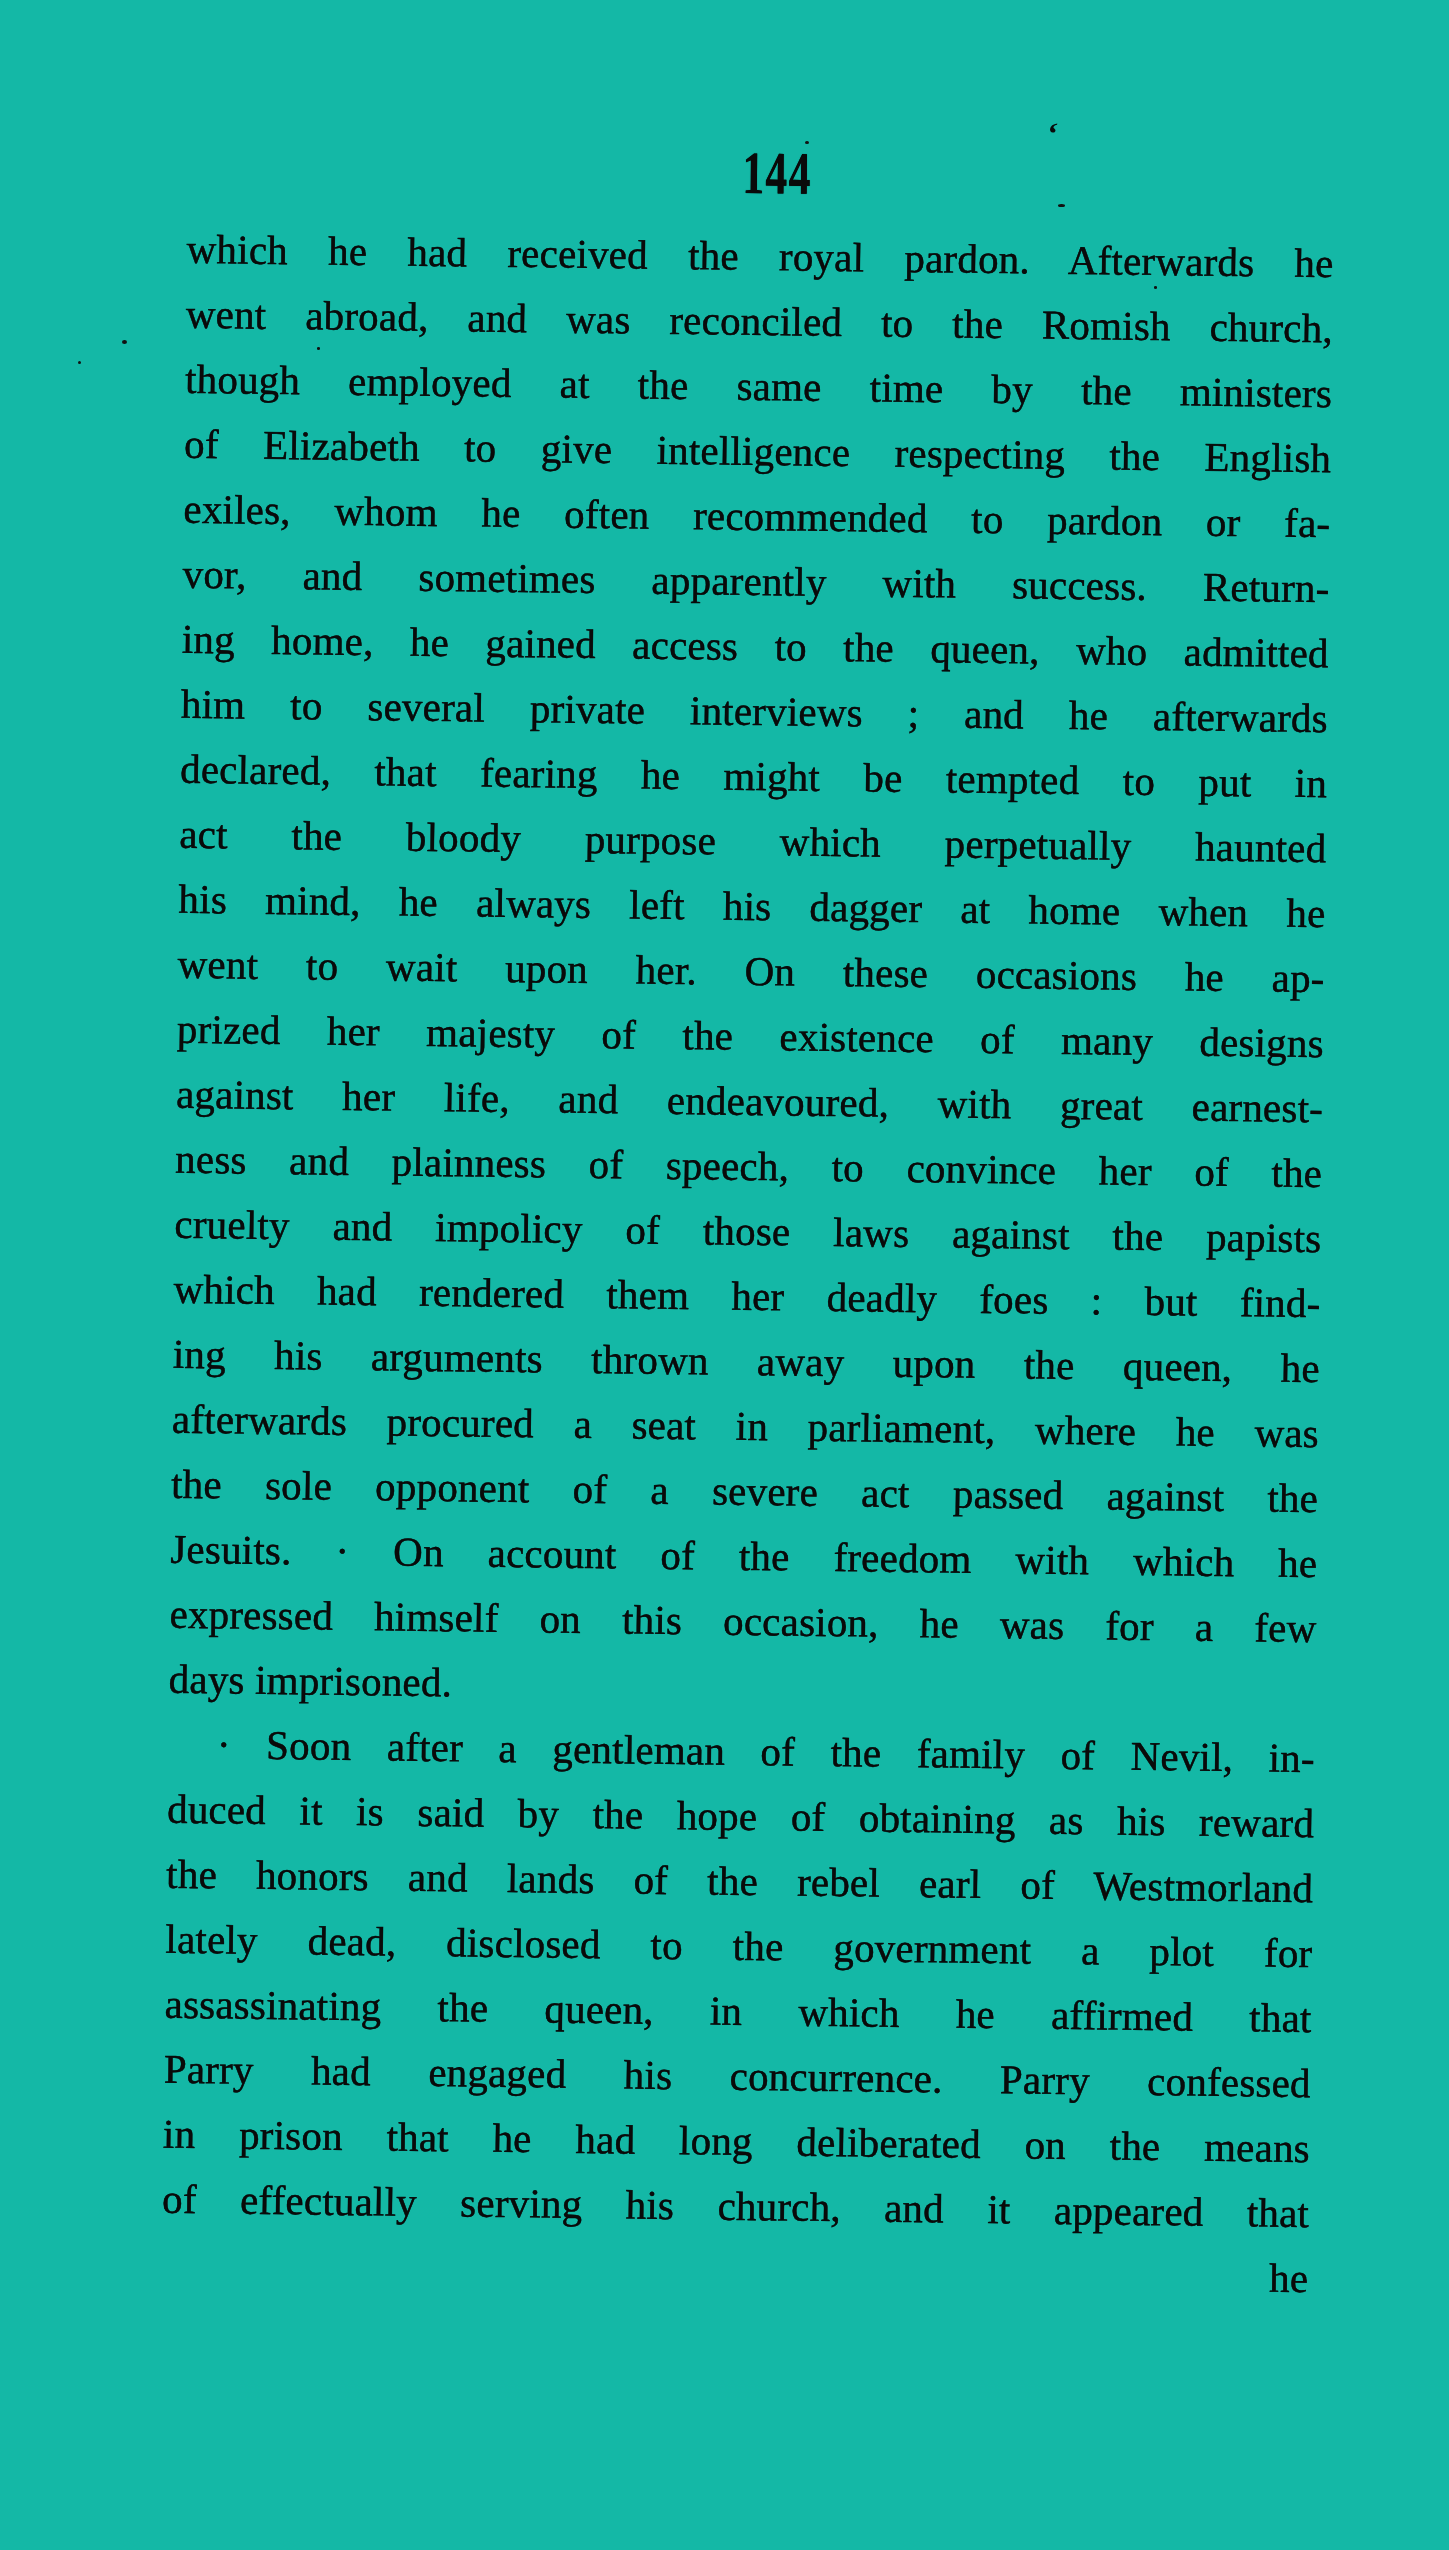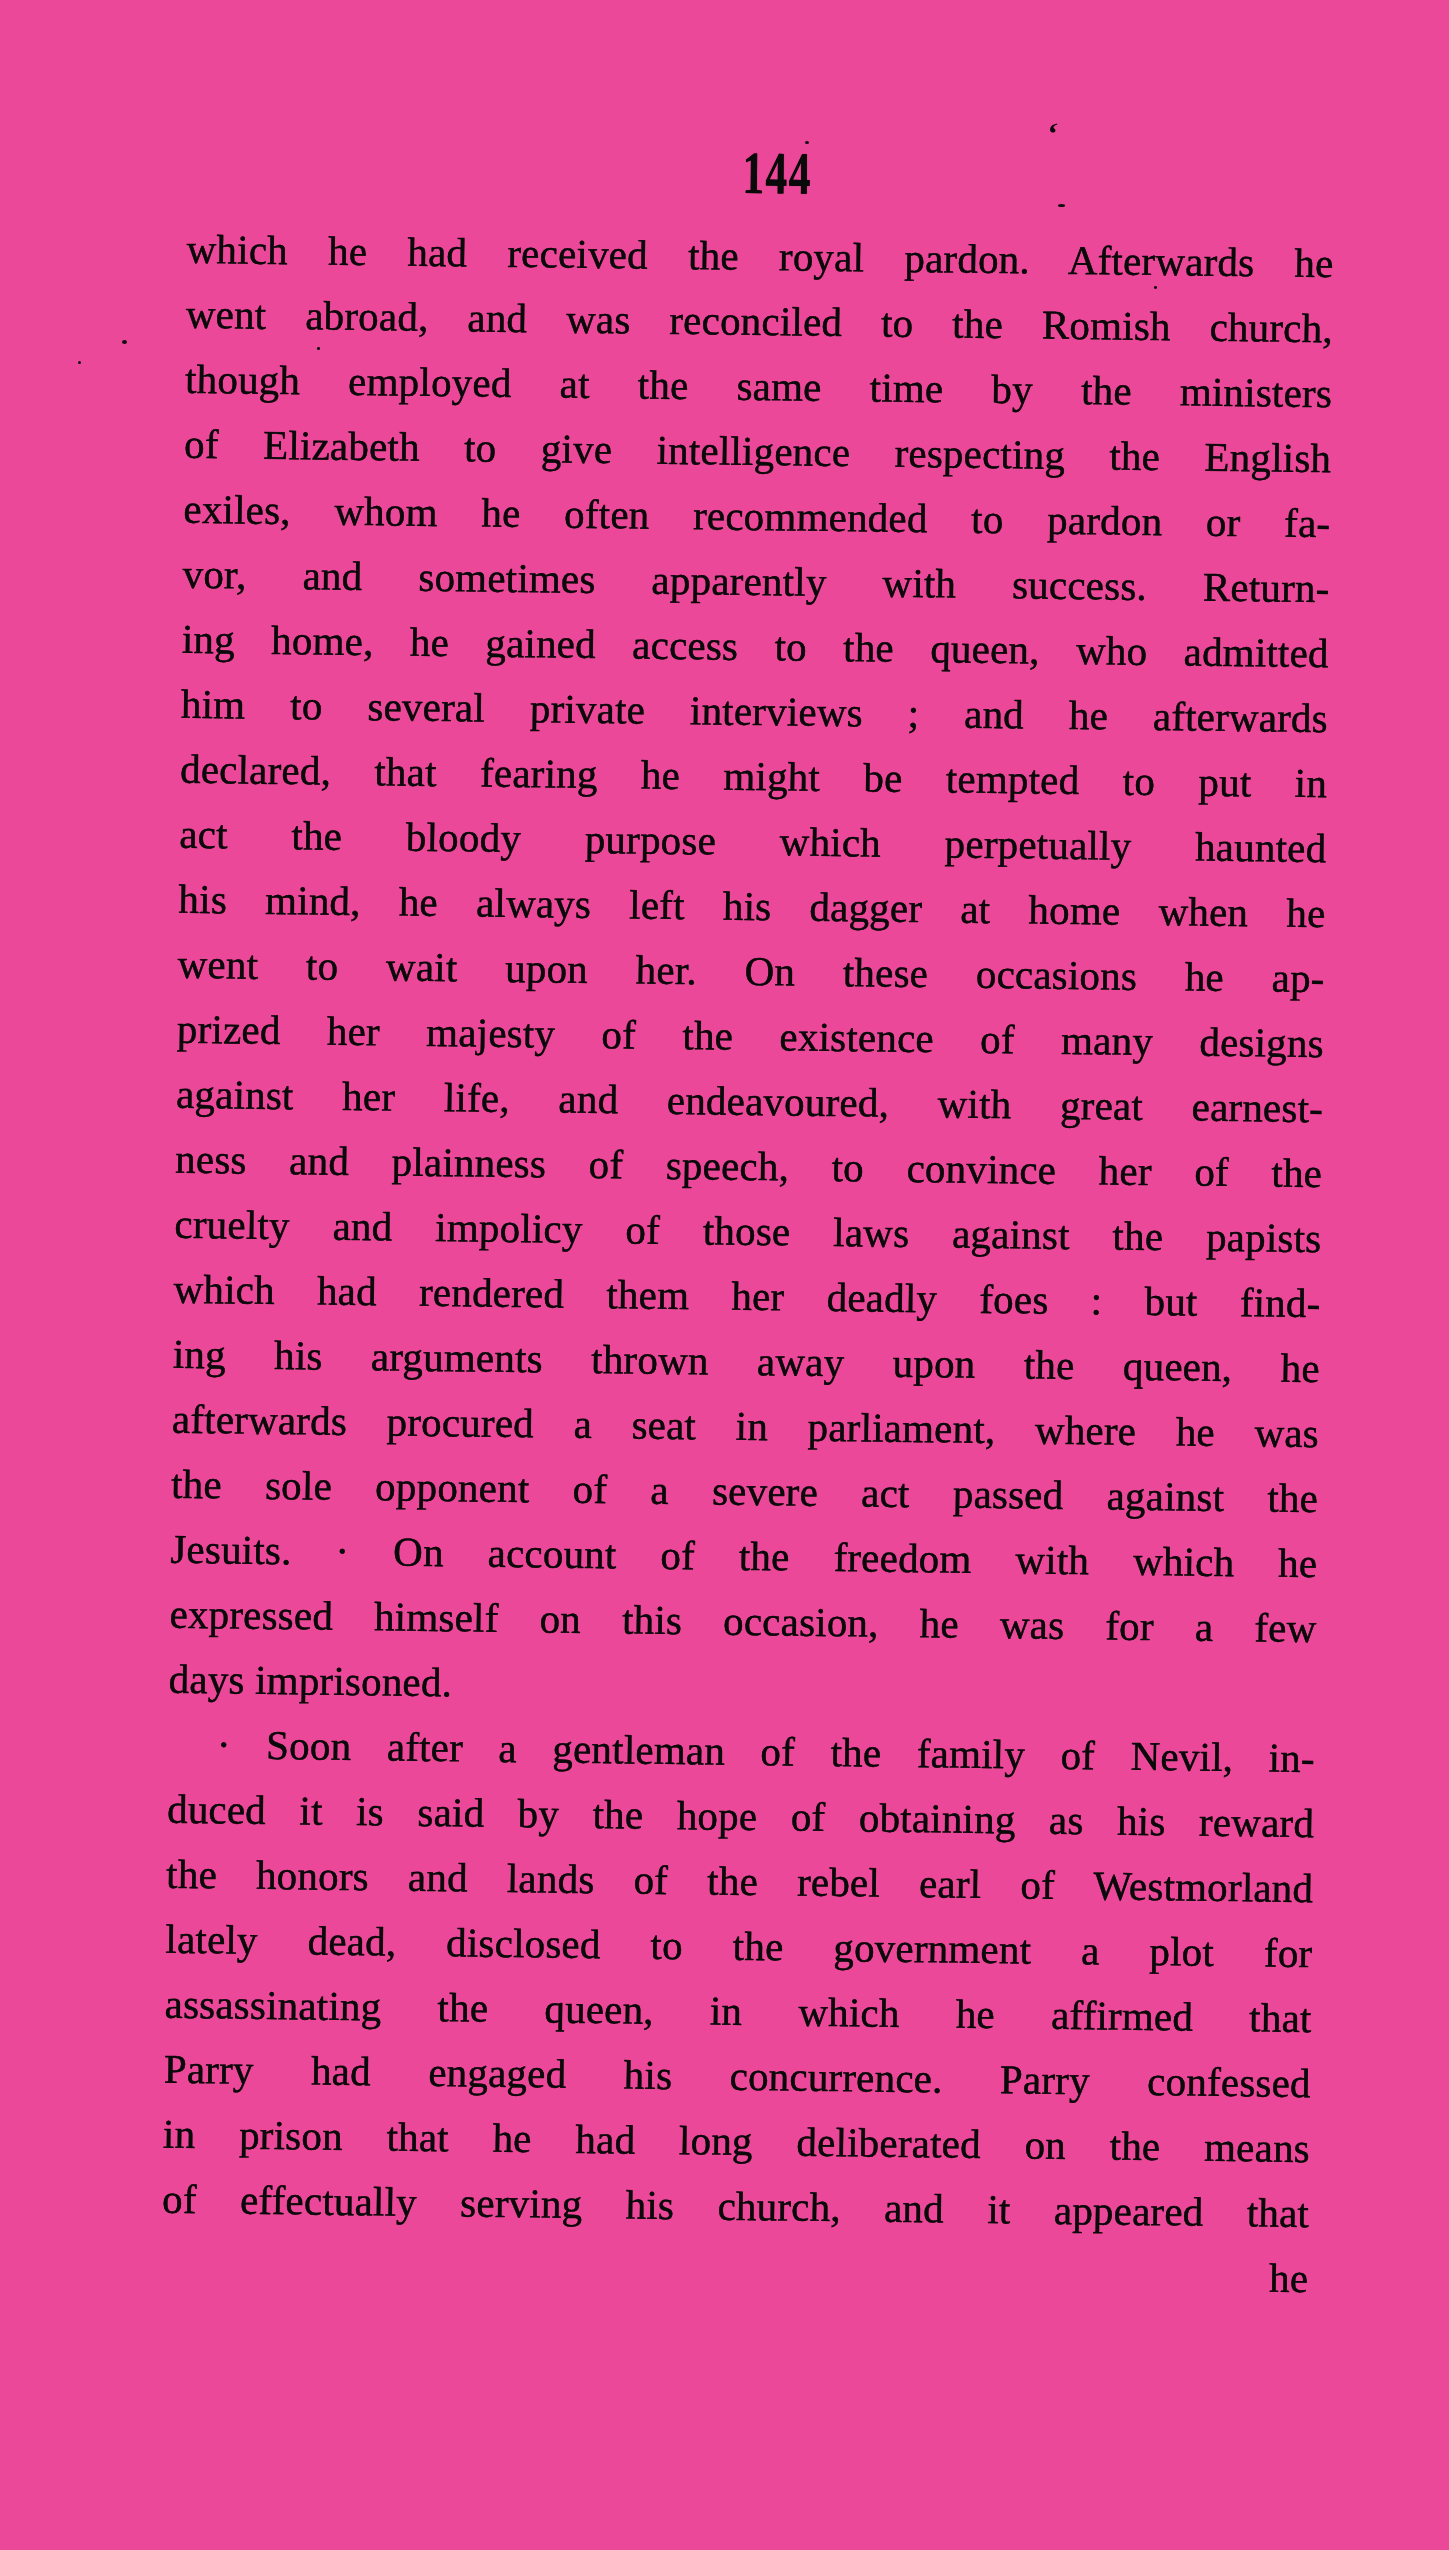--- a/index.html
+++ b/index.html
@@ -3,21 +3,21 @@
 <meta charset="utf-8">
 <style>
   html, body { margin:0; padding:0; }
   body {
     width:1450px; height:2550px;
     background:#ffffff;
     position:relative;
     overflow:hidden;
     font-family:"Liberation Serif", serif;
   }
-  .page { position:absolute; inset:0; background:#ec4899; }
+  .page { position:absolute; inset:0; background:#14b8a6; }
 
   .pagenum {
     position:absolute;
     left:726px; top:139px;
     width:102px;
     text-align:center;
     font-size:59px;
     font-weight:bold;
     color:#0a0a0a;
     letter-spacing:1.7px;

